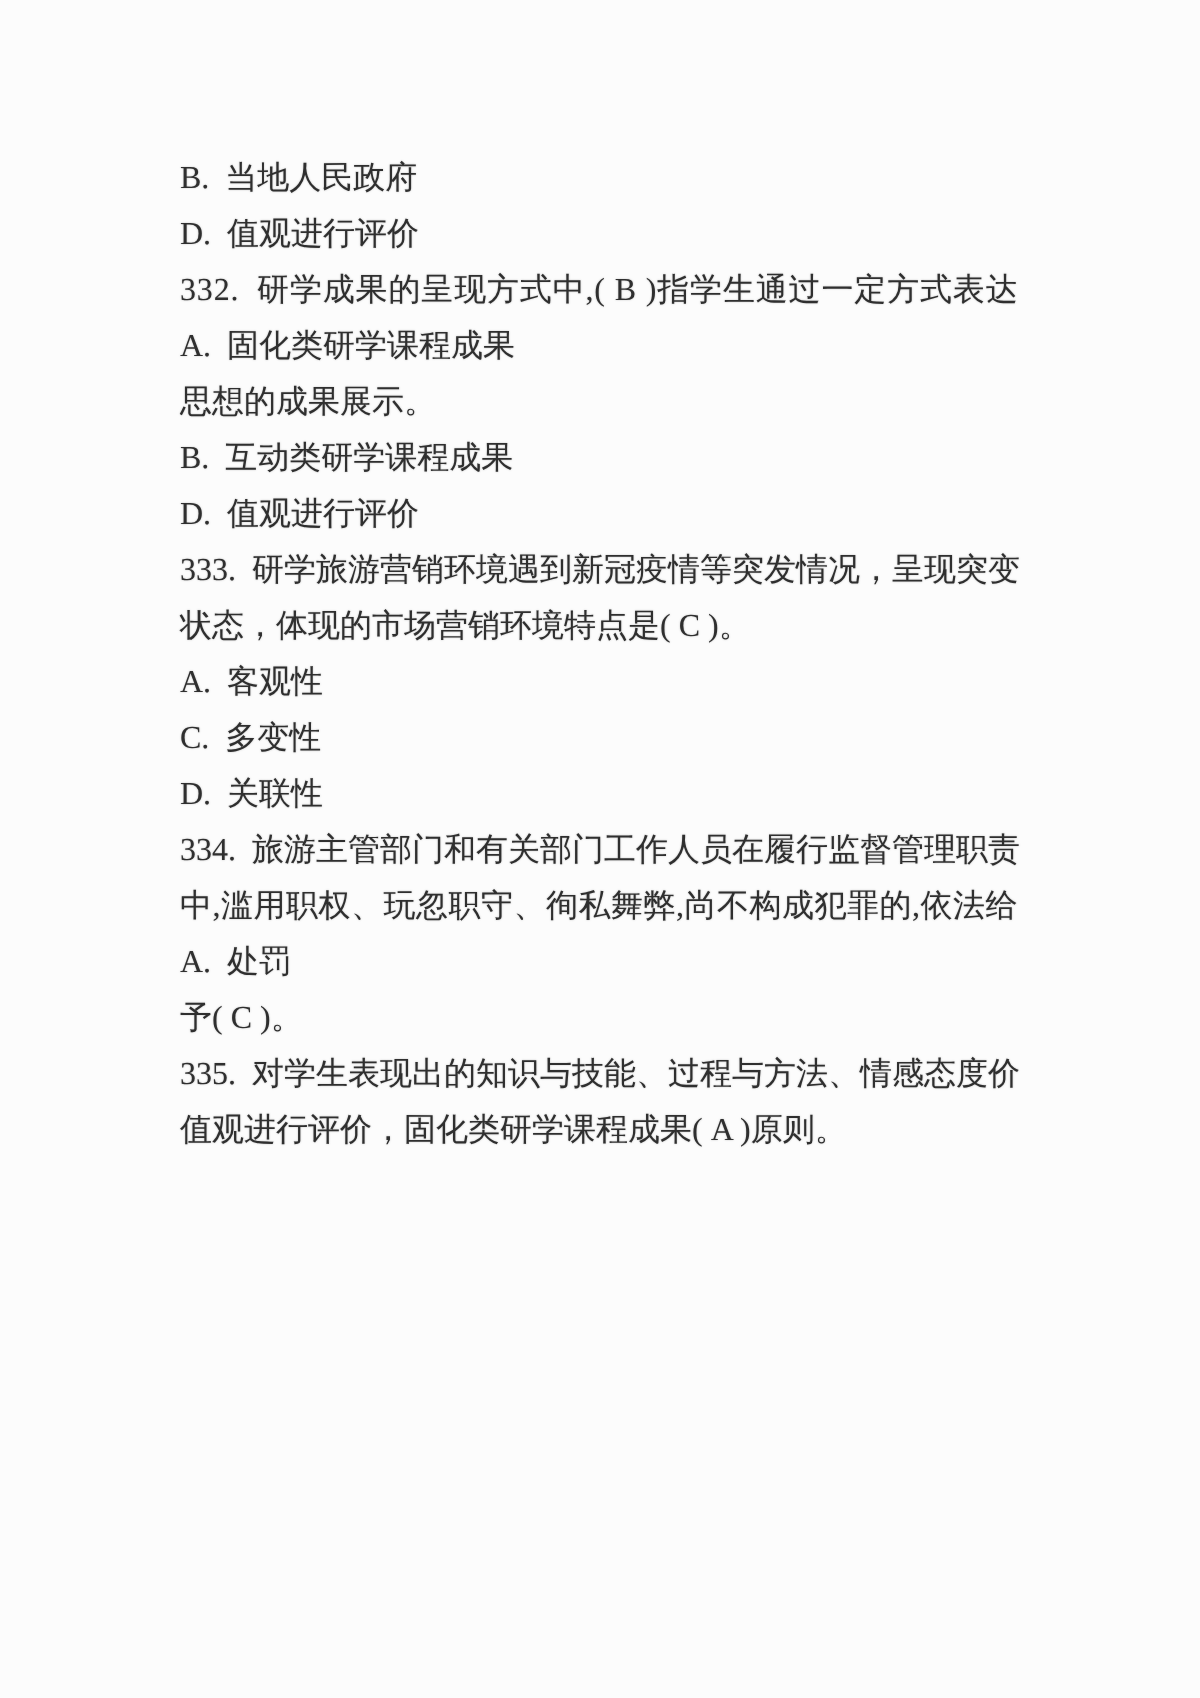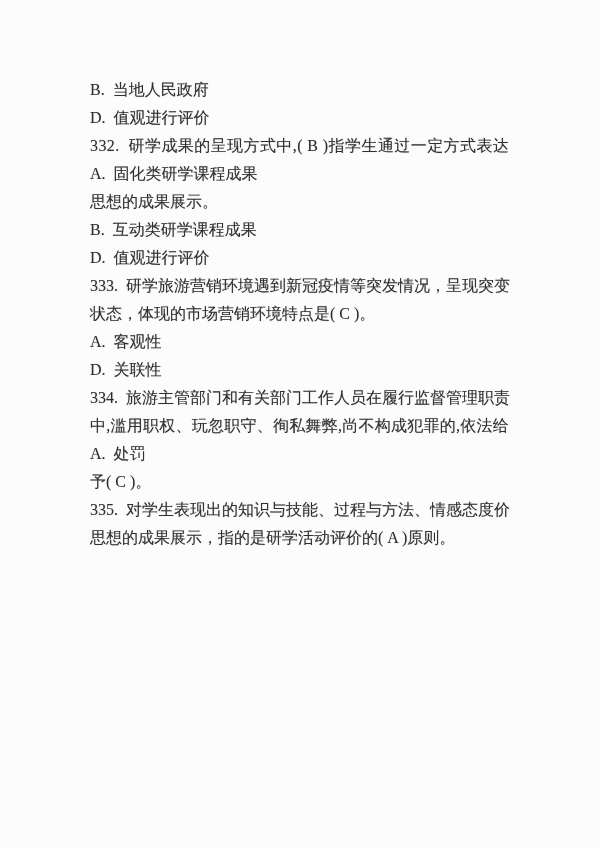--- a/index.html
+++ b/index.html
@@ -39,21 +39,22 @@
       <div class="line">B.  当地人民政府</div>
       <div class="line">D.  值观进行评价</div>
       <div class="line justify"><span>3</span><span>3</span><span>2</span><span>.</span><span> </span><span> </span><span>研</span><span>学</span><span>成</span><span>果</span><span>的</span><span>呈</span><span>现</span><span>方</span><span>式</span><span>中</span><span>,</span><span>(</span><span> </span><span>B</span><span> </span><span>)</span><span>指</span><span>学</span><span>生</span><span>通</span><span>过</span><span>一</span><span>定</span><span>方</span><span>式</span><span>表</span><span>达</span></div>
       <div class="line">A.  固化类研学课程成果</div>
       <div class="line">思想的成果展示。</div>
       <div class="line">B.  互动类研学课程成果</div>
       <div class="line">D.  值观进行评价</div>
       <div class="line justify"><span>3</span><span>3</span><span>3</span><span>.</span><span> </span><span> </span><span>研</span><span>学</span><span>旅</span><span>游</span><span>营</span><span>销</span><span>环</span><span>境</span><span>遇</span><span>到</span><span>新</span><span>冠</span><span>疫</span><span>情</span><span>等</span><span>突</span><span>发</span><span>情</span><span>况</span><span>，</span><span>呈</span><span>现</span><span>突</span><span>变</span></div>
       <div class="line">状态，体现的市场营销环境特点是( C )。</div>
       <div class="line">A.  客观性</div>
+      <div class="line">C.  多变性</div>
       <div class="line">D.  关联性</div>
       <div class="line justify"><span>3</span><span>3</span><span>4</span><span>.</span><span> </span><span> </span><span>旅</span><span>游</span><span>主</span><span>管</span><span>部</span><span>门</span><span>和</span><span>有</span><span>关</span><span>部</span><span>门</span><span>工</span><span>作</span><span>人</span><span>员</span><span>在</span><span>履</span><span>行</span><span>监</span><span>督</span><span>管</span><span>理</span><span>职</span><span>责</span></div>
       <div class="line justify"><span>中</span><span>,</span><span>滥</span><span>用</span><span>职</span><span>权</span><span>、</span><span>玩</span><span>忽</span><span>职</span><span>守</span><span>、</span><span>徇</span><span>私</span><span>舞</span><span>弊</span><span>,</span><span>尚</span><span>不</span><span>构</span><span>成</span><span>犯</span><span>罪</span><span>的</span><span>,</span><span>依</span><span>法</span><span>给</span></div>
       <div class="line">A.  处罚</div>
       <div class="line">予( C )。</div>
       <div class="line justify"><span>3</span><span>3</span><span>5</span><span>.</span><span> </span><span> </span><span>对</span><span>学</span><span>生</span><span>表</span><span>现</span><span>出</span><span>的</span><span>知</span><span>识</span><span>与</span><span>技</span><span>能</span><span>、</span><span>过</span><span>程</span><span>与</span><span>方</span><span>法</span><span>、</span><span>情</span><span>感</span><span>态</span><span>度</span><span>价</span></div>
-      <div class="line">思想的成果展示，指的是研学活动评价的( A )原则。</div>
+      <div class="line">值观进行评价，固化类研学课程成果( A )原则。</div>
     </div>
 </div>
 
 </body></html>

